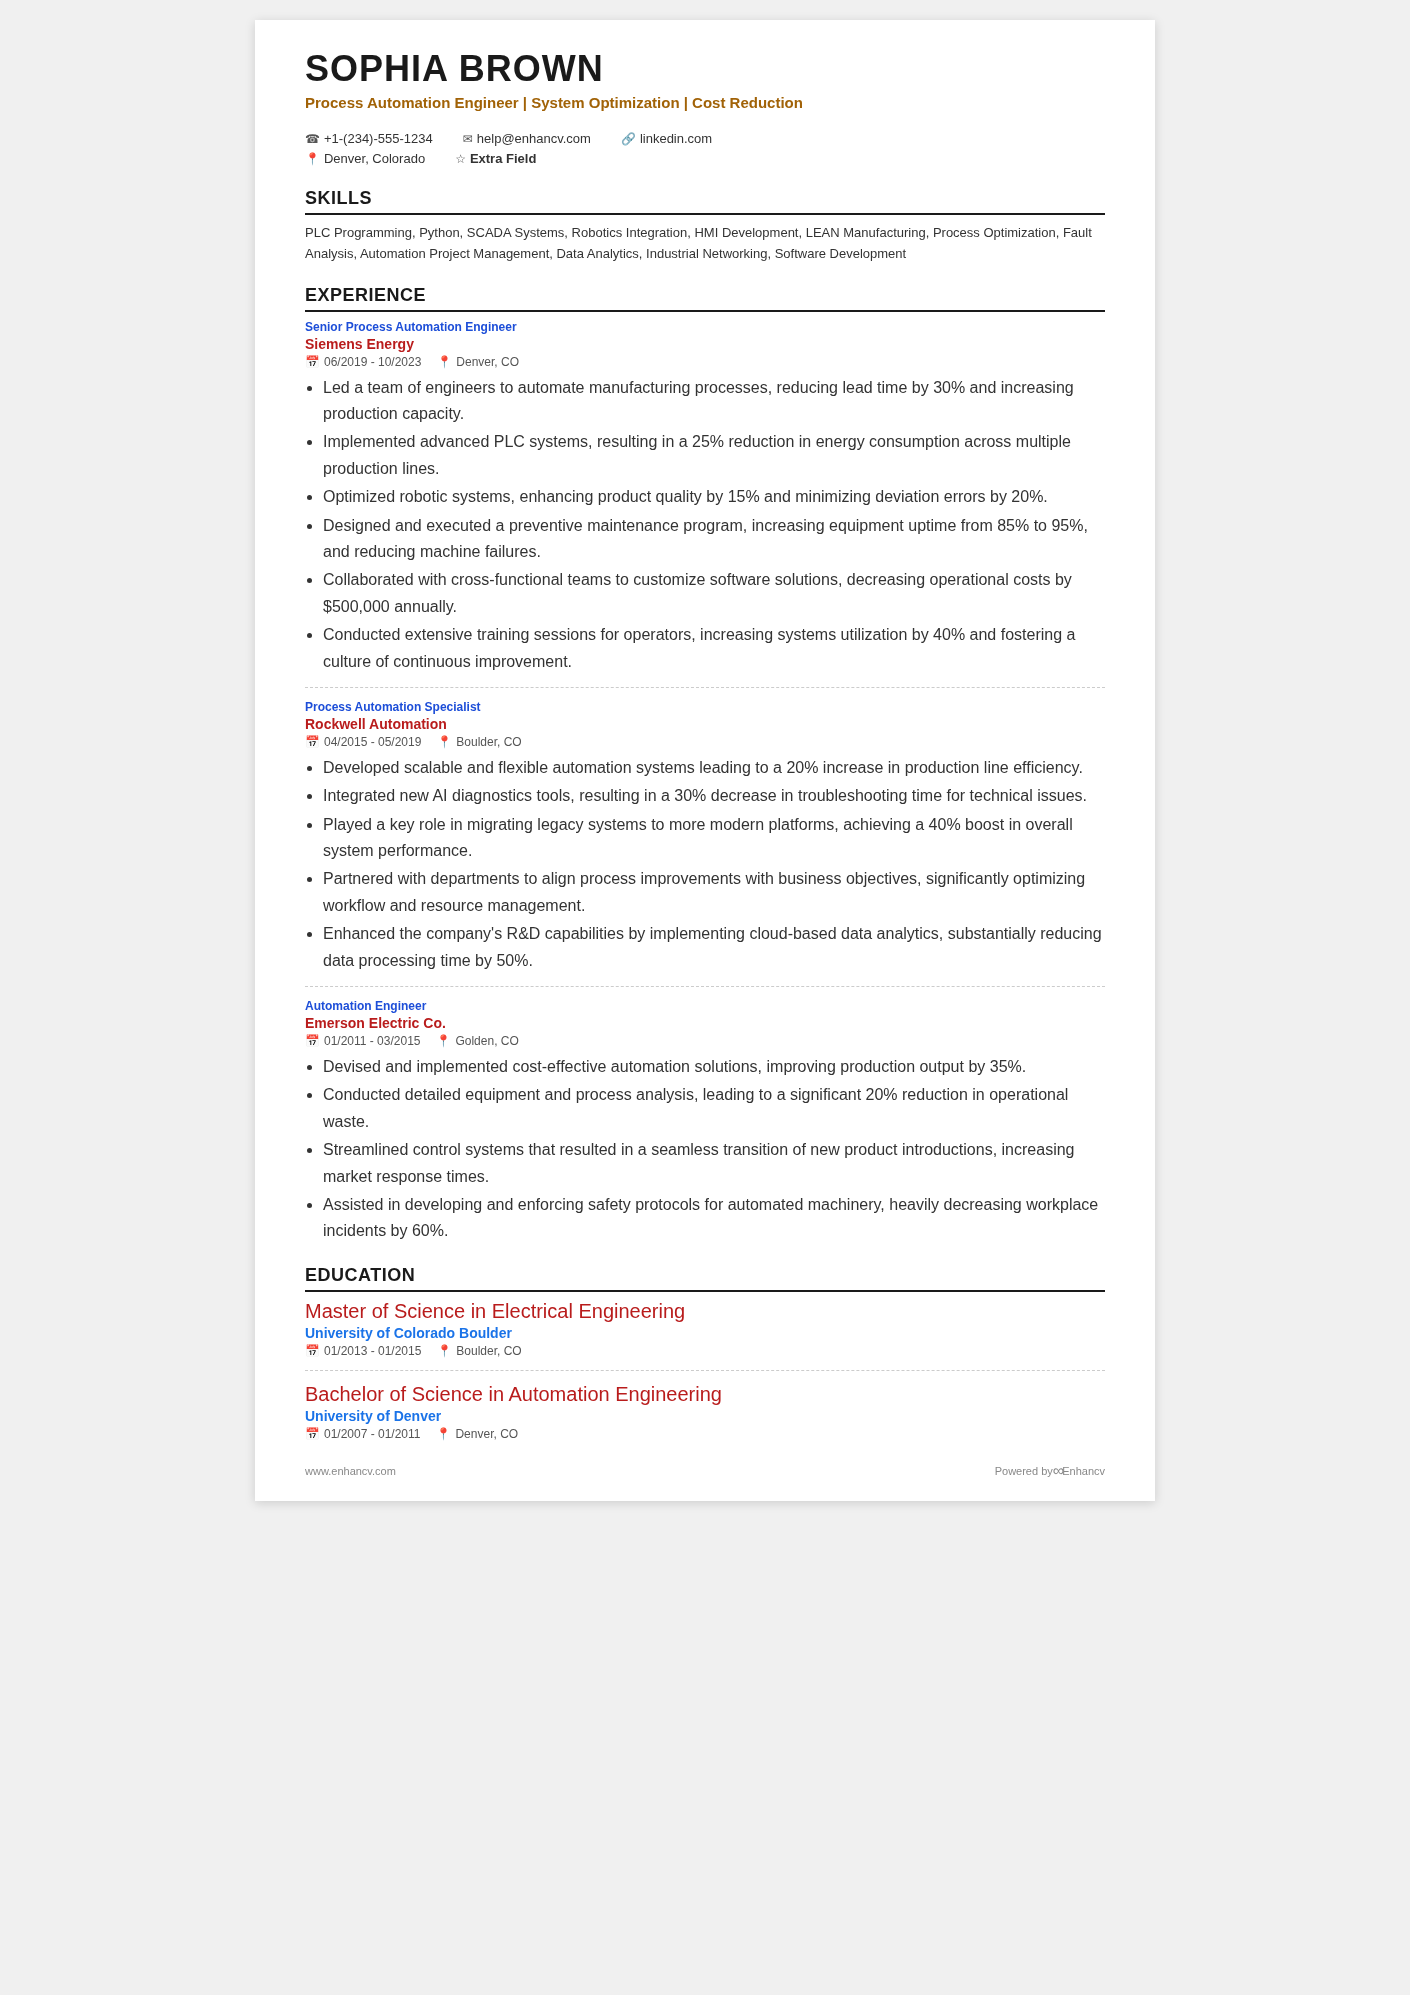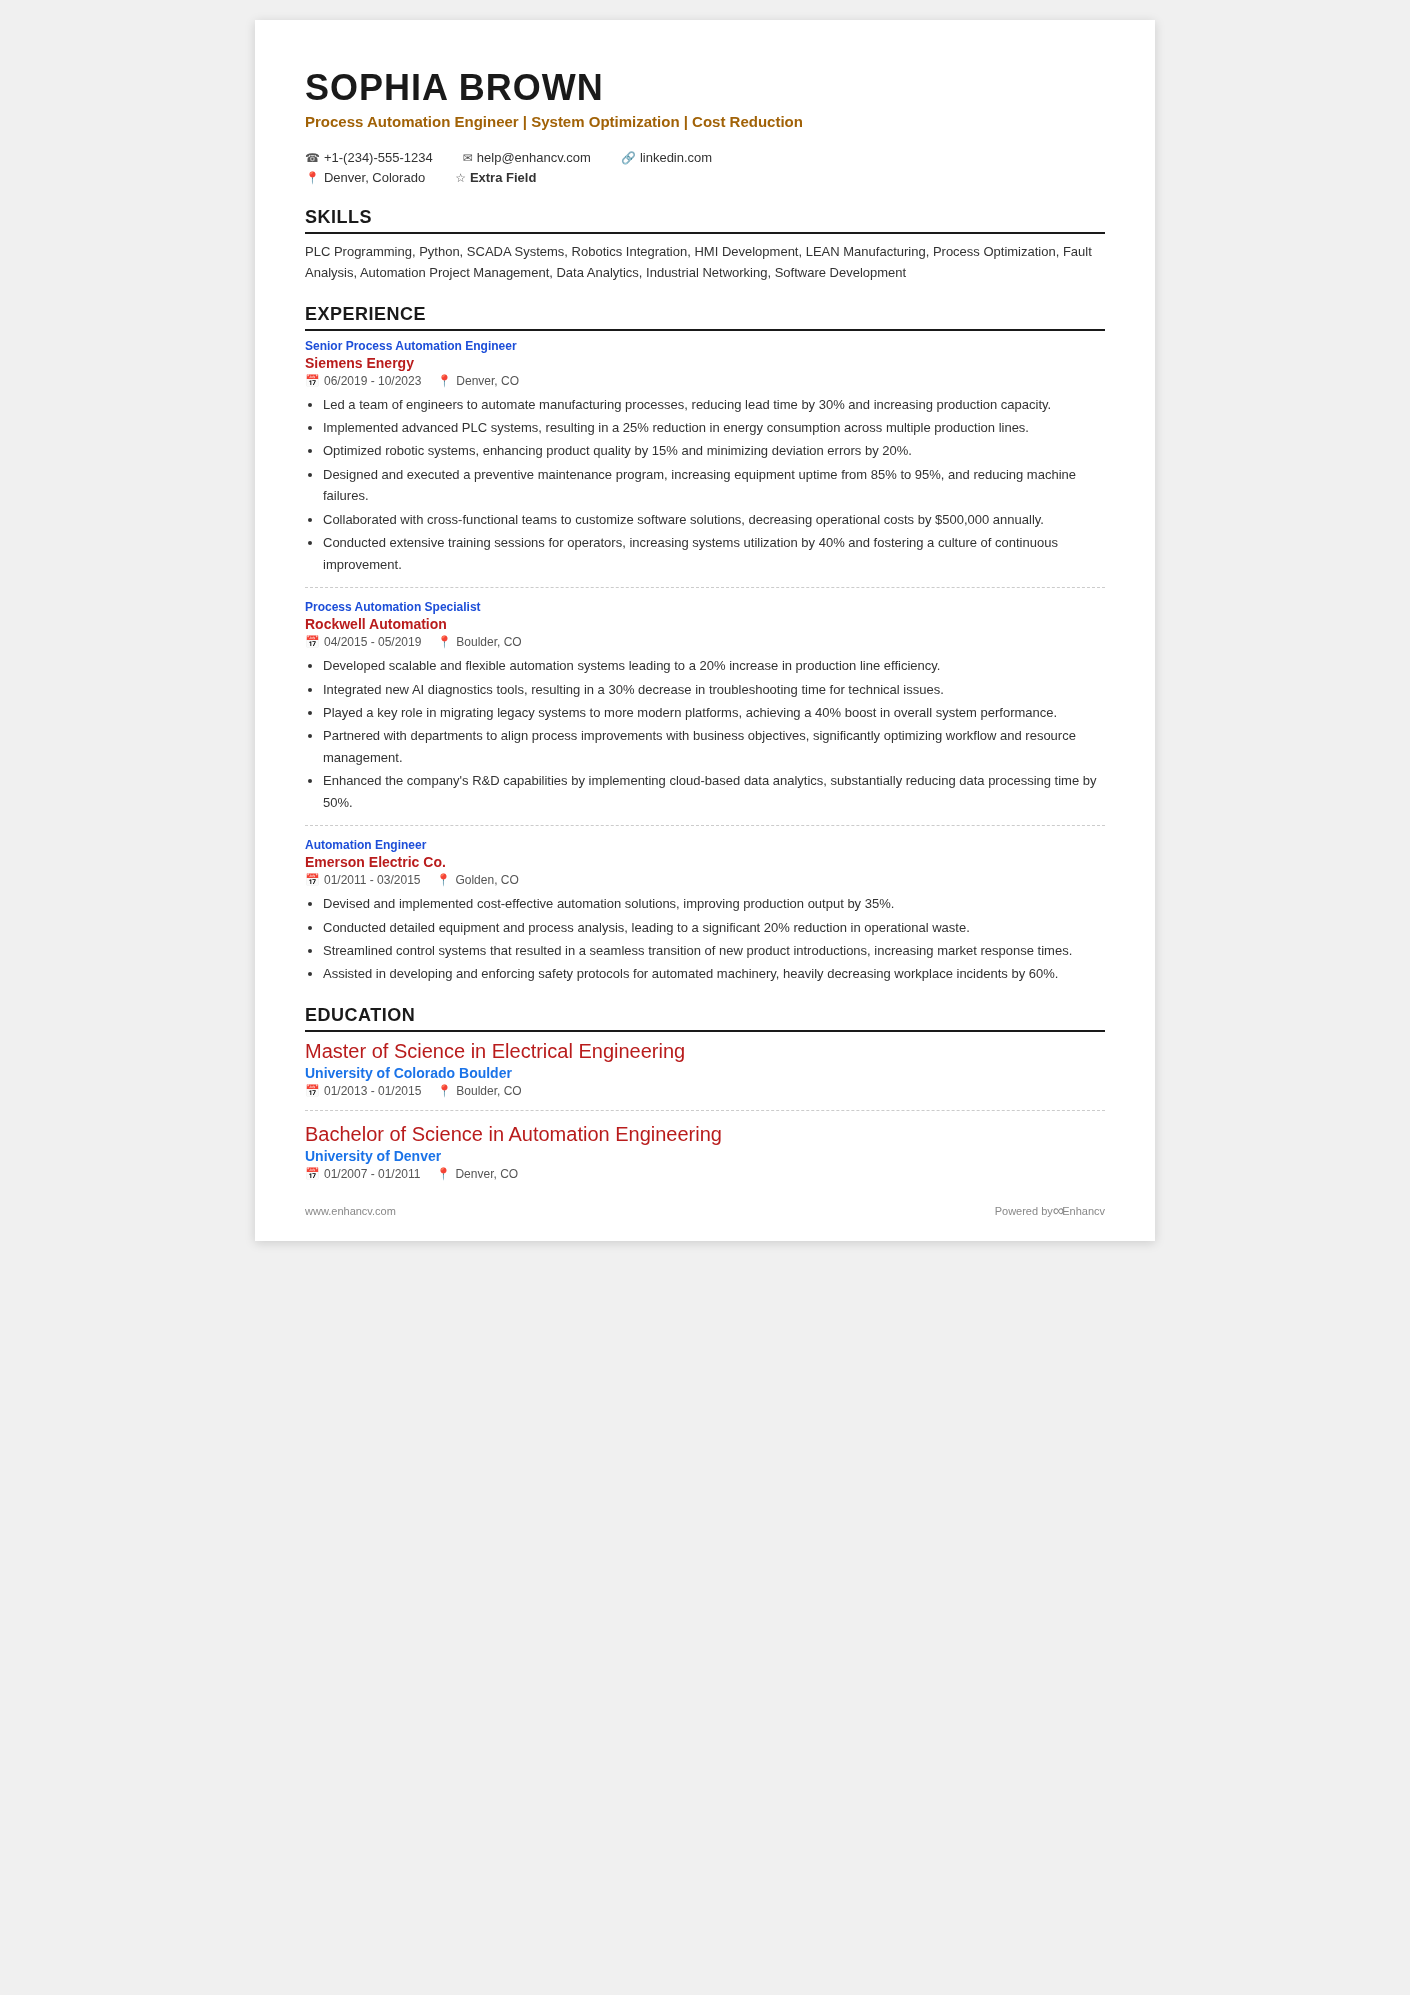--- a/index.html
+++ b/index.html
@@ -7,21 +7,21 @@
       font-family: 'Arial', sans-serif;
       background: #f0f0f0;
       display: flex;
       justify-content: center;
       padding: 20px;
     }
     .resume-page {
       background: #fff;
       width: 900px;
       min-height: 1200px;
-      padding: 47px 50px 60px 50px;
+      padding: 28px 50px 60px 50px;
       box-shadow: 0 2px 10px rgba(0,0,0,0.15);
       position: relative;
     }
     
     .header-name {
       font-size: 36px;
       font-weight: 900;
       color: #1a1a1a;
       letter-spacing: 1px;
       margin-bottom: 4px;
@@ -95,21 +95,21 @@
       gap: 16px;
       margin-bottom: 6px;
     }
     .job-meta-item {
       display: flex;
       align-items: center;
       gap: 4px;
     }
     .job-bullets {
       padding-left: 18px;
-      font-size: 13px;
+      font-size: 16px;
       color: #333;
       line-height: 1.65;
     }
     .job-bullets li {
       margin-bottom: 2px;
     }
     
     .edu-degree {
       font-size: 20px;
       font-weight: 400;

